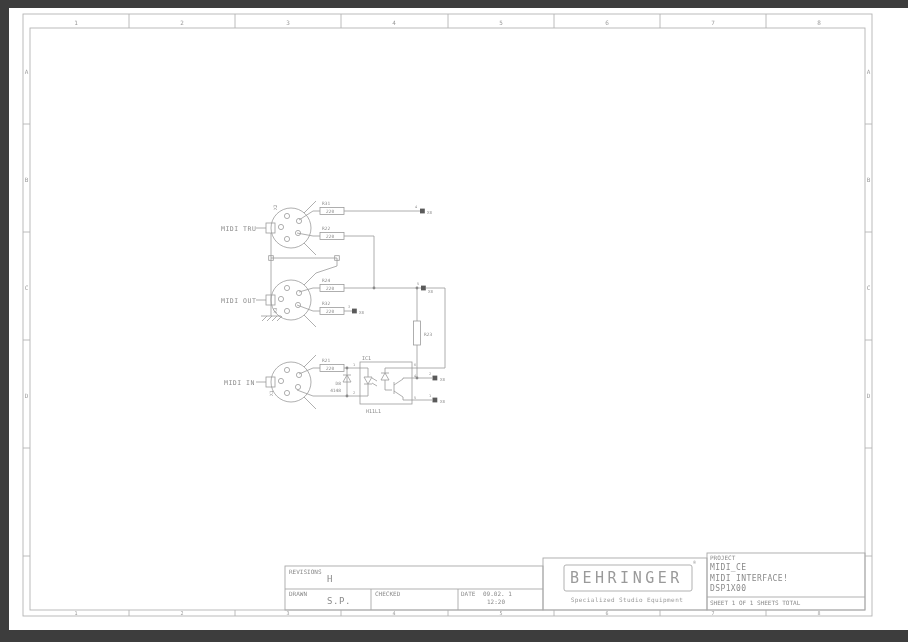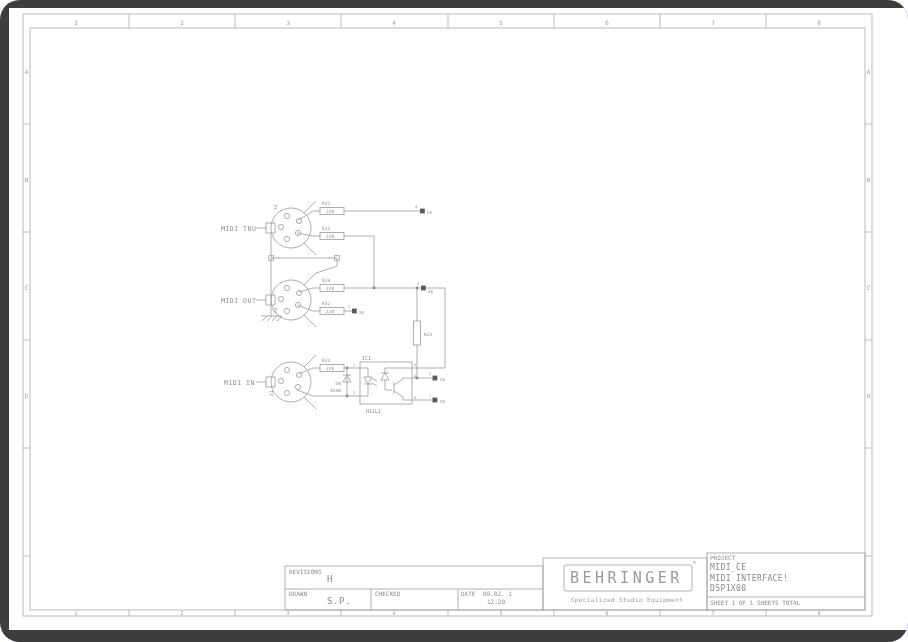--- a/index.html
+++ b/index.html
@@ -1,17 +1,17 @@
 <!DOCTYPE html>
 <html><head>
 <meta charset="utf-8">
 <style>
   html,body{margin:0;padding:0;background:#ffffff;}
   #stage{position:relative;width:908px;height:642px;background:#1d4ed8;overflow:hidden;
-         font-family:"DejaVu Sans Mono",monospace;border-radius:20px;}
+         font-family:"DejaVu Sans Mono",monospace;}
   svg{position:absolute;left:0;top:0;}
   text{font-family:"DejaVu Sans Mono",monospace;}
   .gridtxt{fill:#9a9a9a;font-size:6px;}
   .gridtxt.small{font-size:5px;}
   .schtxt{fill:#8c8c8c;}
   .t35{font-size:3.5px;} .t4{font-size:4px;} .t45{font-size:4.5px;}
   .t5{font-size:5px;} .t6{font-size:6px;} .t65{font-size:6.5px;letter-spacing:.5px;}
   .t8{font-size:8px;letter-spacing:.4px;} .t9{font-size:9px;letter-spacing:.6px;}
   .ttl{fill:#8a8a8a;}
   .logo{fill:#9a9a9a;font-size:15px;letter-spacing:3.5px;}

